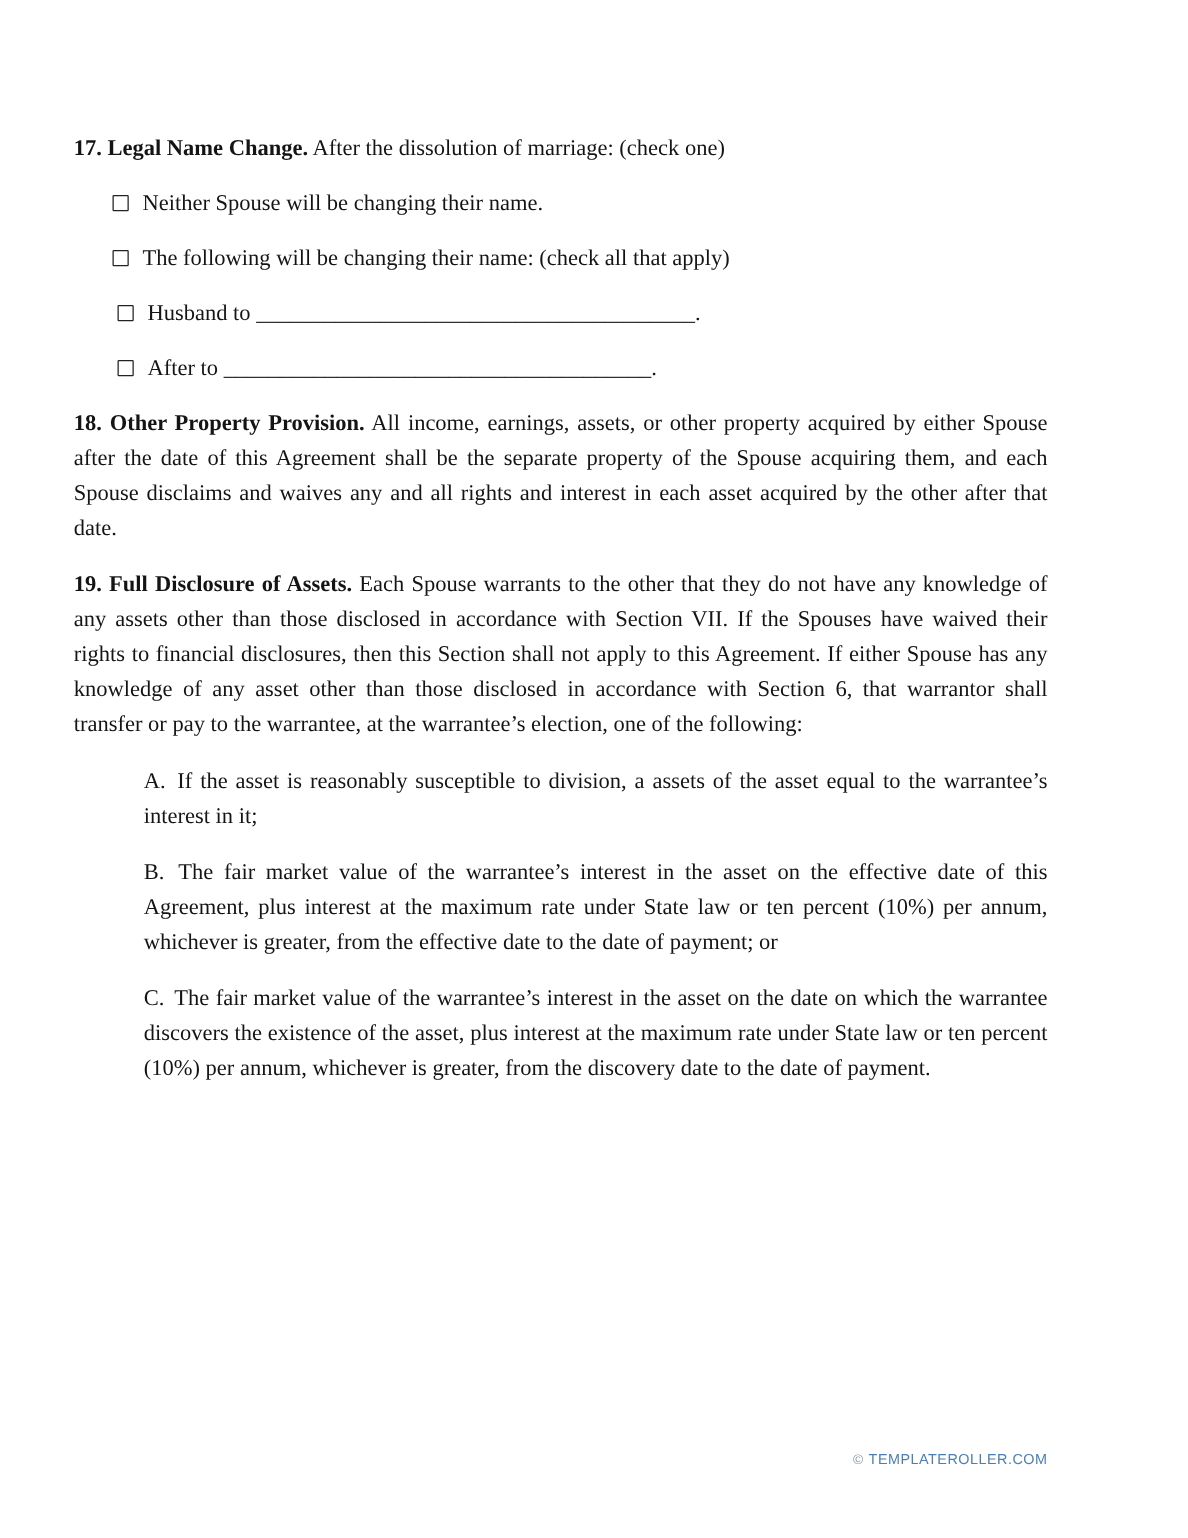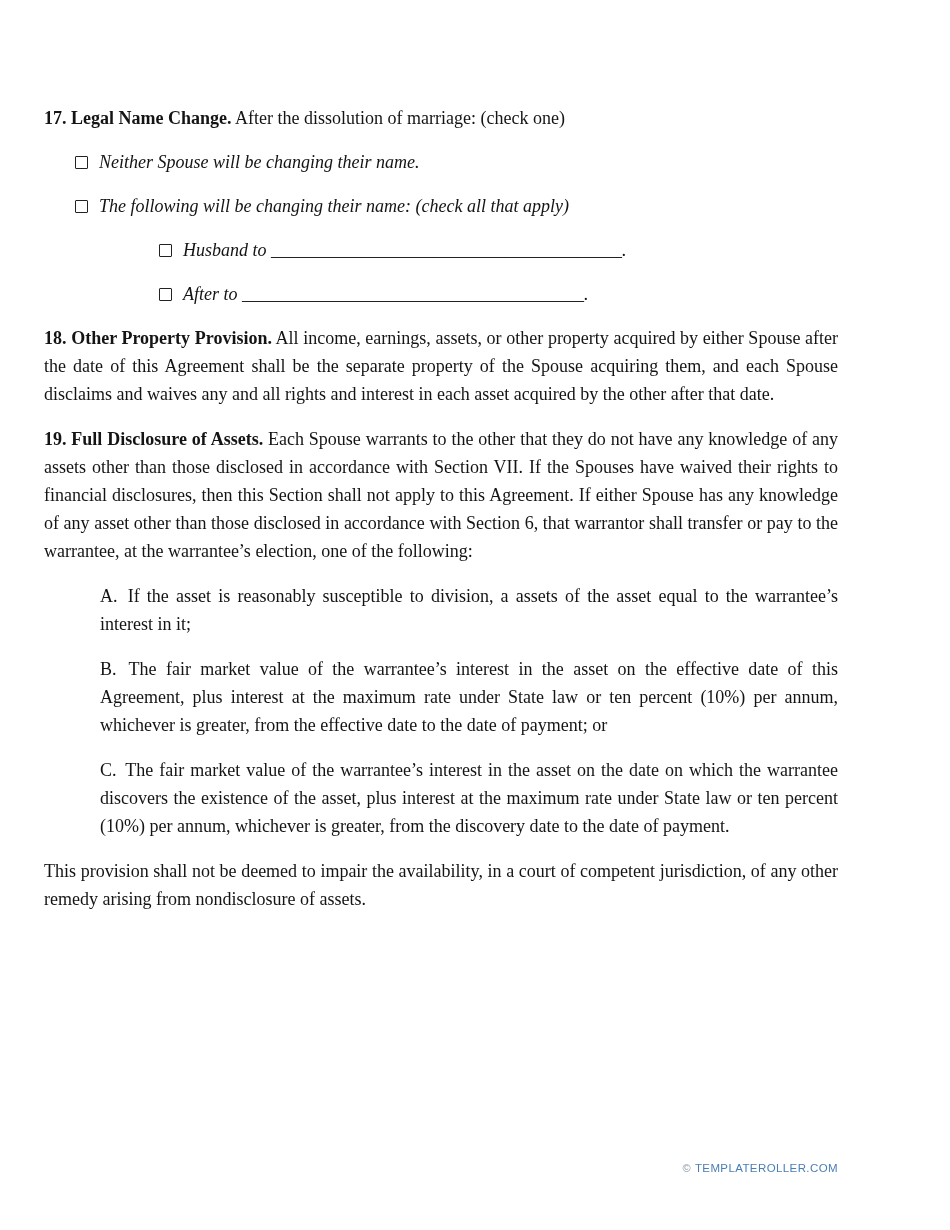--- a/index.html
+++ b/index.html
@@ -8,38 +8,37 @@
     background: #ffffff;
     font-family: "Liberation Serif", serif;
     font-size: 18px;
     color: #141414;
     position: relative;
     overflow: hidden;
   }
   .page {
     position: absolute;
     inset: 0;
-    padding: 104px 112px 0 44px;
+    padding: 104px 112px 0 59px;
   }
   .para {
     text-align: justify;
     line-height: 28px;
     margin-bottom: 17px;
   }
   .para strong { font-weight: bold; }
   .heading-line {
     line-height: 28px;
     margin-bottom: 16px;
   }
   .check-row {
     line-height: 28px;
     margin: 0 0 16px 31px;
-    font-style: italic;
   }
-  .check-row.sub { margin-left: 115px; }
+  .check-row.sub { margin-left: 35px; }
   .checkbox {
     display: inline-block;
     width: 13px;
     height: 13px;
     border: 1.5px solid #222222;
     border-radius: 1px;
     background: #ffffff;
     margin-right: 11px;
     vertical-align: -1px;
   }
@@ -115,20 +114,19 @@
   <p class="item">
     <span class="item-label">B.</span>
     <span>The fair market value of the warrantee’s interest in the asset on the effective date of this Agreement, plus interest at the maximum rate under State law or ten percent (10%) per annum, whichever is greater, from the effective date to the date of payment; or</span>
   </p>
 
   <p class="item">
     <span class="item-label">C.</span>
     <span>The fair market value of the warrantee’s interest in the asset on the date on which the warrantee discovers the existence of the asset, plus interest at the maximum rate under State law or ten percent (10%) per annum, whichever is greater, from the discovery date to the date of payment.</span>
   </p>
 
-  <p class="para">This provision shall not be deemed to impair the availability, in a court of competent jurisdiction, of any other remedy arising from nondisclosure of assets.</p>
 
 
 </div>
 
 <div class="footer">
   <span class="copy">©</span><a>TEMPLATEROLLER.COM</a>
 </div>
 
 </body></html>

